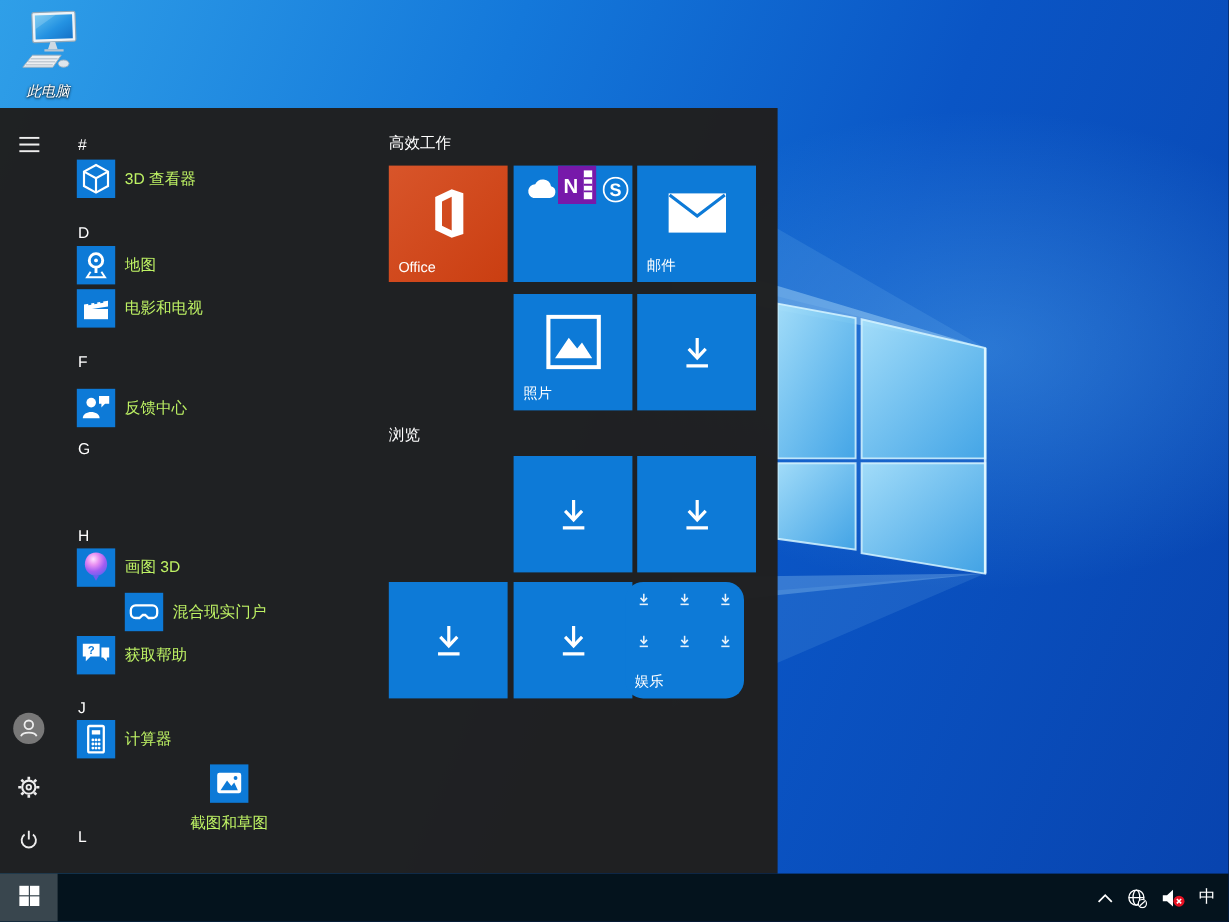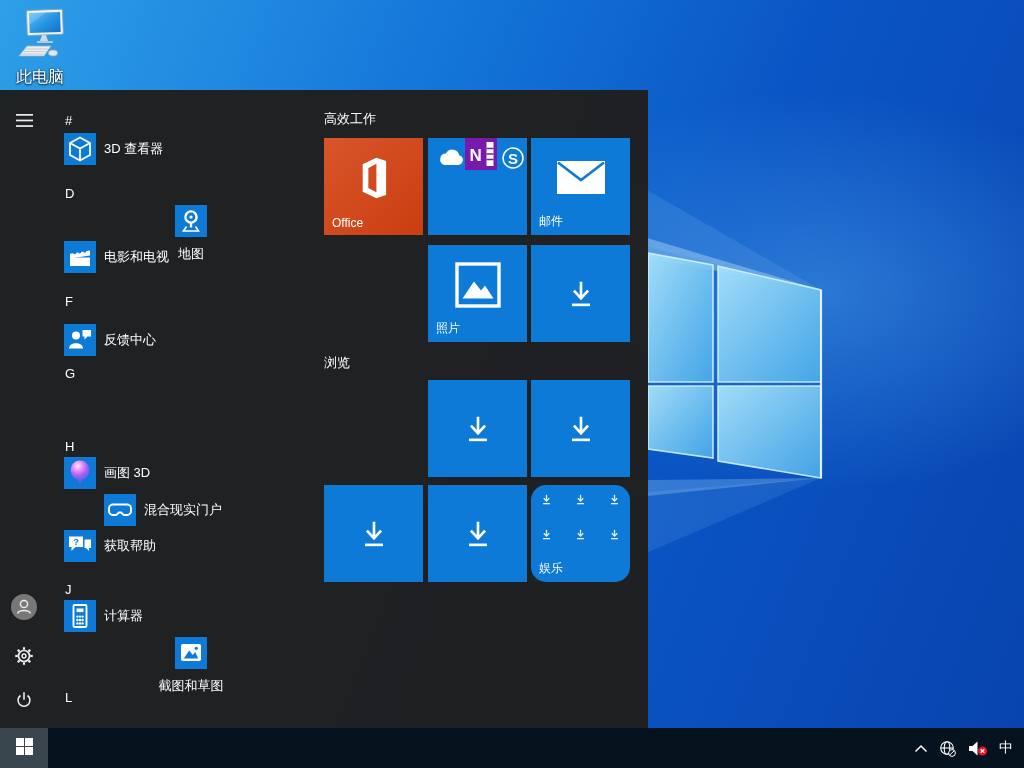--- a/index.html
+++ b/index.html
@@ -6,36 +6,36 @@
   .stage{position:relative;width:1024px;height:768px;overflow:hidden;
          font-family:"Liberation Sans",sans-serif;-webkit-font-smoothing:antialiased;}
   
   .wallpaper{position:absolute;inset:0;
     background:
       radial-gradient(52% 42% at 80% 38%, rgba(110,200,255,.33), rgba(110,200,255,0) 62%),
       linear-gradient(112deg,#2f9fe8 0%,#1478da 33%,#0a55c5 62%,#0843ae 100%);}
   .wp-svg{position:absolute;inset:0;width:100%;height:100%;}
   
   .desktop-icon{position:absolute;left:8px;top:6px;width:64px;text-align:center;cursor:pointer;}
-  .pc-label{margin-top:1px;font-size:16px;color:#fff;text-shadow:0 1px 2px rgba(0,0,0,.85),0 0 2px rgba(0,0,0,.6);}
+  .pc-label{margin-top:1px;font-size:12px;color:#fff;text-shadow:0 1px 2px rgba(0,0,0,.85),0 0 2px rgba(0,0,0,.6);font-style:italic;}
   
   .start-menu{position:absolute;left:0;top:90px;width:648px;height:638px;
               background:rgba(31,31,31,.985);overflow:hidden;color:#fff;}
   .rail{position:absolute;left:0;top:0;width:48px;height:100%;}
   .rail-btn{position:absolute;left:0;width:48px;height:48px;background:none;border:0;
             display:flex;align-items:center;justify-content:center;cursor:pointer;padding:0;}
   .app-list{position:absolute;left:48px;top:0;width:276px;height:100%;}
   .al-header{position:absolute;left:17px;height:20px;font-size:13px;color:#fff;
              display:flex;align-items:center;cursor:pointer;}
   .al-item{position:absolute;left:16px;width:254px;height:32px;display:flex;align-items:center;
            gap:8px;cursor:pointer;}
   .al-tile{width:32px;height:32px;flex:0 0 32px;background:#0d7ad7;display:flex;
            align-items:center;justify-content:center;line-height:0;}
   .al-tile svg{width:32px;height:32px;display:block;}
-  .al-label{font-size:13px;color:#ffffff;white-space:nowrap;}
+  .al-label{font-size:13px;color:#bef264;white-space:nowrap;}
   
   .tiles{position:absolute;left:324px;top:0;width:324px;height:100%;}
   .tile-group-title{position:absolute;left:0;height:18px;font-size:13px;color:#fff;cursor:pointer;}
   .tile{position:absolute;width:99px;height:97px;background:#0d7ad7;cursor:pointer;}
   .tile.office{background:linear-gradient(135deg,#d8552a,#ca3e11);}
   .tile-label{position:absolute;left:8px;right:2px;bottom:5px;font-size:12px;color:#fff;
               white-space:nowrap;overflow:hidden;}
   .tile-center{position:absolute;left:0;right:0;top:0;bottom:0;display:flex;
                align-items:center;justify-content:center;line-height:0;}
   .tile-center.up{bottom:18px;}
@@ -164,21 +164,21 @@
             <svg viewBox="0 0 32 32">
               <g fill="none" stroke="#fff" stroke-width="1.8">
                 <path d="M16 4.5 L26 10 V22 L16 27.5 L6 22 V10 Z"></path>
                 <path d="M6 10 L16 15.5 L26 10 M16 15.5 V27.5"></path>
               </g>
             </svg>
           </span>
           <span class="al-label">3D 查看器</span>
         </div>
         <div class="al-header" style="top: 93px;">D</div>
-        <div class="al-item" style="top: 115px; flex-direction: column;">
+        <div class="al-item" style="top: 115px;">
           <span class="al-tile">
             <svg viewBox="0 0 32 32">
               <g fill="none" stroke="#fff">
                 <circle cx="16" cy="12" r="5.6" stroke-width="2.4"></circle>
                 <circle cx="16" cy="12" r="1.6" fill="#fff" stroke="none"></circle>
                 <path d="M16 17.6 V22.5" stroke-width="2.4"></path>
                 <path d="M11.5 21.5 L8.5 26 H23.5 L20.5 21.5" stroke-width="1.6"></path>
               </g>
             </svg>
           </span>
@@ -367,21 +367,21 @@
           <span class="tile-center">
             <svg width="34" height="34" viewBox="0 0 36 36">
               <g stroke="#fff" stroke-width="2.8" fill="none">
                 <path d="M18 5 V21"></path>
                 <path d="M10.5 14.5 L18 22.5 L25.5 14.5"></path>
                 <path d="M8.5 29.5 H27.5"></path>
               </g>
             </svg>
           </span>
         </div>
-        <div class="tile" style="left: 207px; top: 395px; border-radius: 15px;">
+        <div class="tile" style="left: 197px; top: 395px; border-radius: 15px;">
           <span class="mini-arrow" style="left:9px;top:8px"><svg viewBox="0 0 36 36">
               <g stroke="#fff" stroke-width="3.6" fill="none">
                 <path d="M18 5 V21"></path>
                 <path d="M10.5 14.5 L18 22.5 L25.5 14.5"></path>
                 <path d="M8.5 29.5 H27.5"></path>
               </g>
             </svg></span>
           <span class="mini-arrow" style="left:43px;top:8px"><svg viewBox="0 0 36 36">
               <g stroke="#fff" stroke-width="3.6" fill="none">
                 <path d="M18 5 V21"></path>

